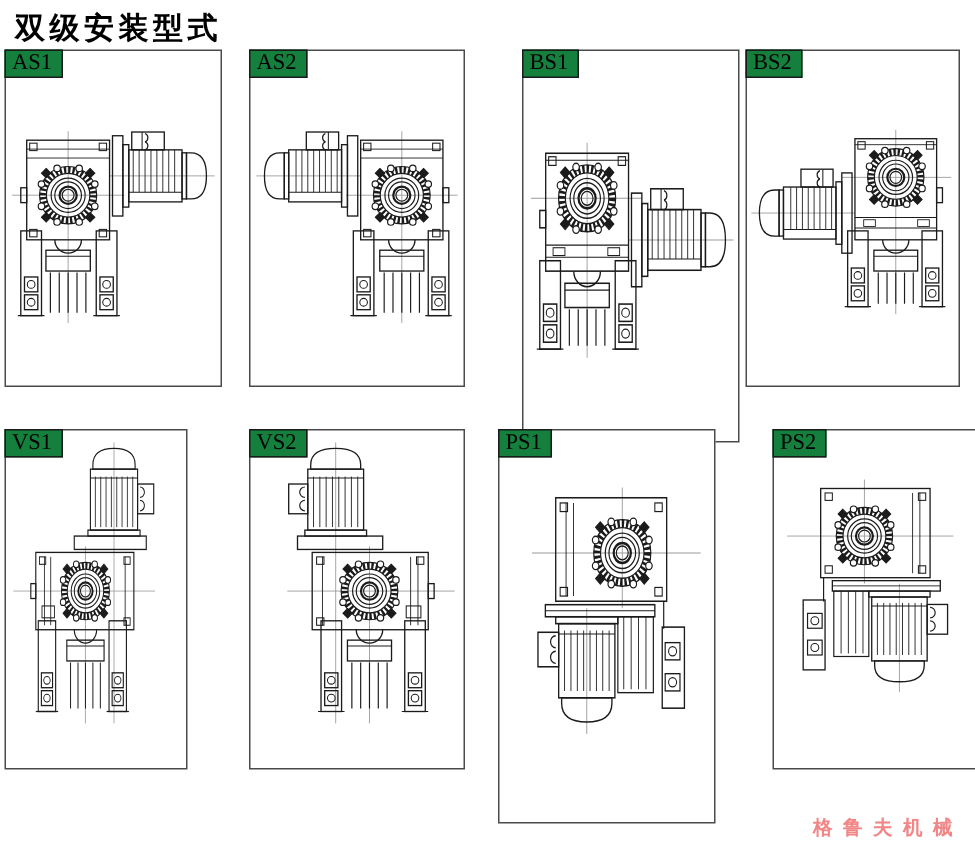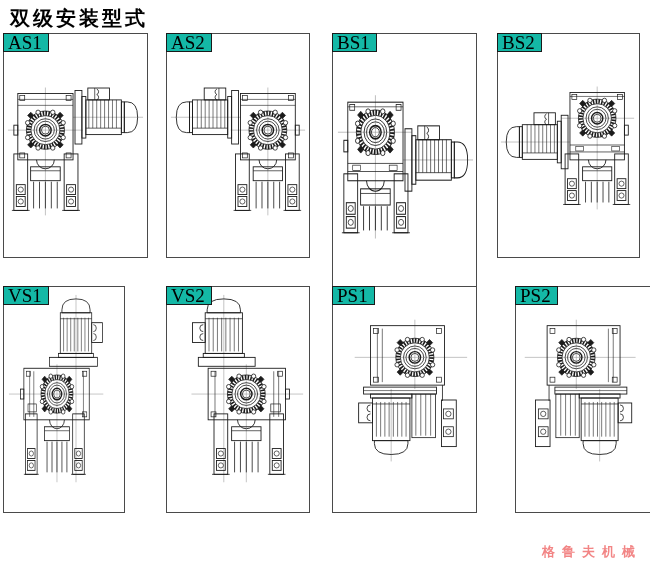--- a/index.html
+++ b/index.html
@@ -9,22 +9,22 @@
   }
   .page-title{
     position:absolute;left:10px;top:5px;font-size:20px;font-weight:600;
     letter-spacing:3px;color:#000;text-align:right;
   }
   .panel{
     position:absolute;border:1px solid #4a4a4a;background:#fff;box-sizing:border-box;
   }
   .panel svg{position:absolute;left:0;top:0;width:100%;height:100%;}
   .plabel{
-    position:absolute;left:-1px;top:-1px;background:#14b8a6;border:1px solid #1a1a1a;
-    font-size:19px;line-height:15px;padding:1px 6px 1px 4px;color:#000;
+    position:absolute;left:-1px;top:-1px;background:#15803d;border:1px solid #1a1a1a;
+    font-size:15px;line-height:15px;padding:1px 6px 1px 4px;color:#000;
     font-family:"Liberation Serif", serif;
   }
   .watermark{
     position:absolute;right:6px;bottom:4px;text-align:center;
     font-family:"Liberation Sans", sans-serif;
   }
   .wm1{font-size:13px;font-weight:bold;letter-spacing:7px;margin-right:2px;}
   .wm2{font-size:16px;font-weight:bold;letter-spacing:0.5px;}
 </style>
 </head>
@@ -175,21 +175,21 @@
         <rect x="119" y="68.5" width="3" height="31" fill="none" stroke="#1b1b1b" stroke-width="0.9"></rect>
         <path d="M 122 68.5 h 3 q 10.5 0 10.5 15.5 q 0 15.5 -10.5 15.5 h -3 z" fill="none" stroke="#1b1b1b" stroke-width="0.9"></path>
         <rect x="85" y="54.5" width="22" height="12" fill="none" stroke="#1b1b1b" stroke-width="0.9"></rect>
         <line x1="92" y1="54.5" x2="92" y2="66.5" stroke="#1b1b1b" stroke-width="0.7"></line>
         <path d="M 94 55.5 a 3 3 0 0 1 0 5.6" fill="none" stroke="#1b1b1b" stroke-width="0.8"></path>
         <path d="M 94 61 a 3 3 0 0 1 0 5.6" fill="none" stroke="#1b1b1b" stroke-width="0.8"></path>
       </g>
     </svg>
   <div class="plabel">AS2</div>
 </div>
-<div class="panel" style="left:332px;top:33px;width:145px;height:262px">
+<div class="panel" style="left:348px;top:33px;width:145px;height:262px">
   <svg viewBox="0 0 145 225" preserveAspectRatio="none">
       <g>
         <line x1="5" y1="85" x2="80" y2="85" stroke="#9a9a9a" stroke-width="0.6"></line>
         <line x1="71" y1="109" x2="142" y2="109" stroke="#9a9a9a" stroke-width="0.6"></line>
         <line x1="43" y1="53" x2="43" y2="177" stroke="#9a9a9a" stroke-width="0.6"></line>
         <rect x="15" y="59" width="56" height="68" fill="none" stroke="#1b1b1b" stroke-width="0.9"></rect>
         <line x1="15" y1="63" x2="71" y2="63" stroke="#1b1b1b" stroke-width="0.6"></line>
         <rect x="17" y="61" width="5" height="5" fill="none" stroke="#1b1b1b" stroke-width="0.7"></rect>
         <rect x="64" y="61" width="5" height="5" fill="none" stroke="#1b1b1b" stroke-width="0.7"></rect>
         <line x1="15" y1="112" x2="71" y2="112" stroke="#1b1b1b" stroke-width="0.7"></line>
@@ -476,21 +476,21 @@
         <rect x="83" y="128" width="14" height="61" fill="none" stroke="#1b1b1b" stroke-width="0.9"></rect>
         <rect x="85.5" y="163" width="9" height="10" fill="none" stroke="#1b1b1b" stroke-width="0.9"></rect>
         <circle cx="90" cy="168" r="2.6" fill="none" stroke="#1b1b1b" stroke-width="0.7"></circle>
         <rect x="85.5" y="175" width="9" height="10" fill="none" stroke="#1b1b1b" stroke-width="0.9"></rect>
         <circle cx="90" cy="180" r="2.6" fill="none" stroke="#1b1b1b" stroke-width="0.7"></circle>
         <line x1="81" y1="189" x2="99" y2="189" stroke="#1b1b1b" stroke-width="0.8"></line>
       </g>
     </svg>
   <div class="plabel">VS2</div>
 </div>
-<div class="panel" style="left:332px;top:286px;width:145px;height:227px">
+<div class="panel" style="left:332px;top:286px;width:145px;height:263px">
   <svg viewBox="0 0 145 227" preserveAspectRatio="none">
       <g>
         <line x1="22" y1="71" x2="136" y2="71" stroke="#9a9a9a" stroke-width="0.6"></line>
         <line x1="83" y1="33" x2="83" y2="103" stroke="#9a9a9a" stroke-width="0.6"></line>
         <line x1="59" y1="103" x2="59" y2="176" stroke="#9a9a9a" stroke-width="0.6"></line>
         <rect x="38" y="39" width="75" height="60" fill="none" stroke="#1b1b1b" stroke-width="0.9"></rect>
         <line x1="45" y1="42" x2="45" y2="96" stroke="#1b1b1b" stroke-width="0.6"></line>
         <line x1="50" y1="42" x2="50" y2="96" stroke="#1b1b1b" stroke-width="0.6"></line>
         <rect x="41" y="42" width="5" height="5" fill="none" stroke="#1b1b1b" stroke-width="0.7"></rect>
         <rect x="105" y="42" width="5" height="5" fill="none" stroke="#1b1b1b" stroke-width="0.7"></rect>

